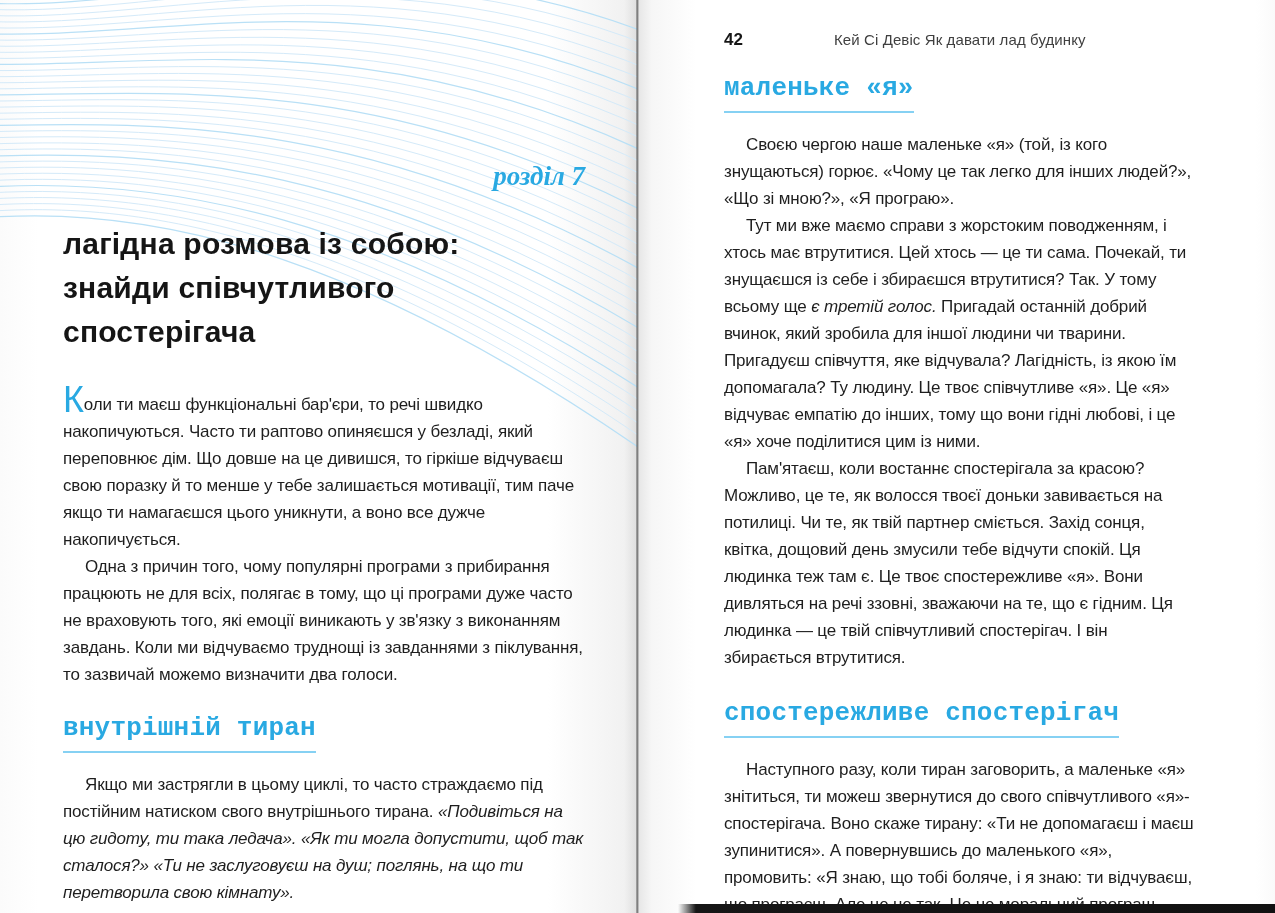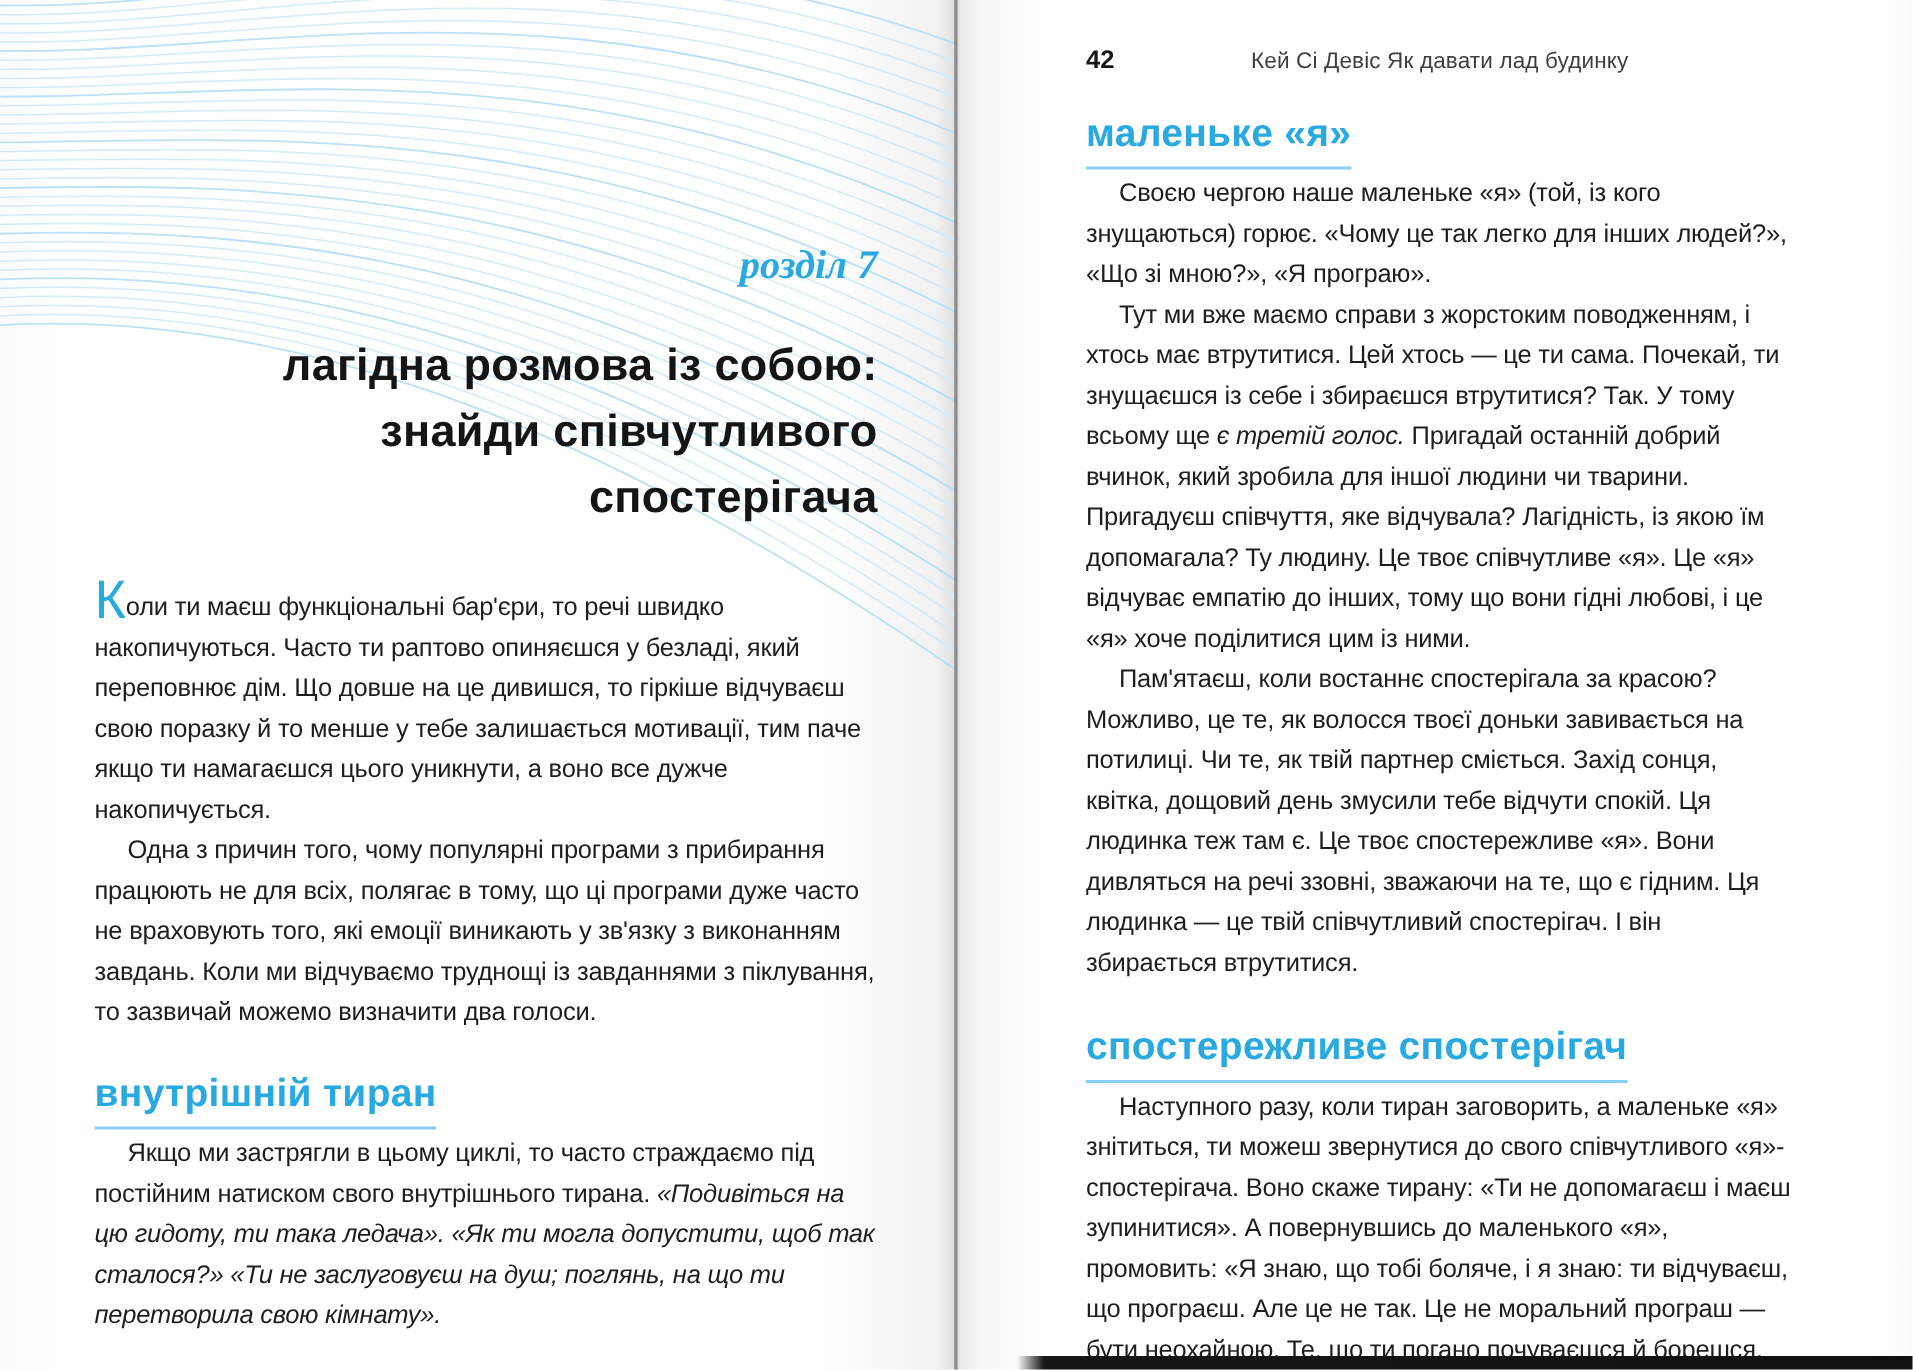--- a/index.html
+++ b/index.html
@@ -32,34 +32,34 @@
   .waves{position:absolute;left:0;top:0;width:637px;height:500px;pointer-events:none;}
   .waves svg{display:block;width:637px;height:500px;}
 
   
   .chapter-label{
     position:absolute;top:148px;left:63px;width:522px;text-align:right;
     font-family:"Liberation Serif", serif;font-style:italic;font-weight:bold;
     font-size:27px;line-height:32px;margin-top:12px;
   }
   .chapter-title{
-    position:absolute;top:222px;left:63px;width:522px;text-align:right;
+    position:absolute;top:222px;left:63px;width:522px;text-align:left;
     font-weight:bold;font-size:30px;line-height:44px;color:#151515;
     letter-spacing:.2px;
   }
   .left-body{position:absolute;top:391px;left:63px;width:525px;}
   .body-text p{margin:0;font-size:17px;line-height:27px;letter-spacing:-.15px;color:#1e1e1e;}
   .body-text p.indent{text-indent:22px;}
   .dropcap{
     font-size:36px;line-height:0;font-weight:normal;vertical-align:-2px;
   }
   .section-heading{
-    display:inline-block;margin:26px 0 2px 0;
+    display:inline-block;margin:26px 0 18px 0;
     font-size:26px;line-height:28px;font-weight:bold;letter-spacing:.2px;
-    padding-bottom:9px;border-bottom:2px solid;
+    padding-bottom:9px;border-bottom:2px solid;font-family:Liberation Mono, monospace;
   }
   h2{font-family:"Liberation Sans", sans-serif;}
 
   
   .right-col{position:absolute;top:30px;left:85px;width:470px;}
   .running-header{display:flex;align-items:baseline;margin-bottom:24px;}
   .page-number{font-weight:bold;font-size:17px;color:#161616;width:110px;}
   .running-title{flex:1;text-align:left;font-size:15px;letter-spacing:.1px;color:#3f3f3f;}
   .right-col .section-heading{margin-top:0;}
   .right-col .section-block + .section-block .section-heading{margin-top:28px;}

